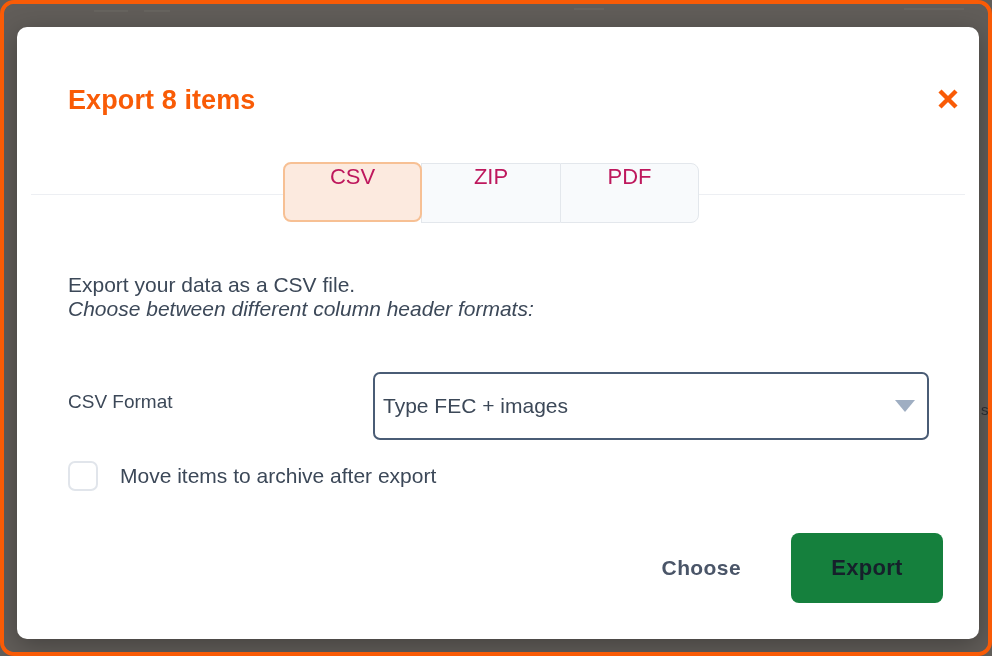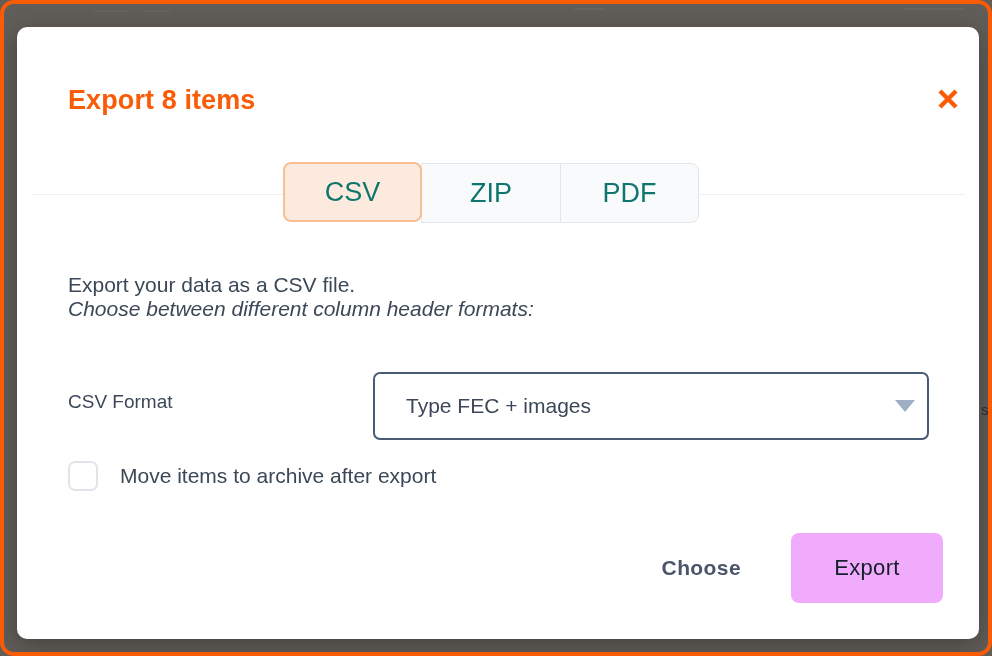--- a/index.html
+++ b/index.html
@@ -111,24 +111,23 @@
     top: 136px;
     display: flex;
     border-radius: 8px;
   }
   .tab {
     box-sizing: border-box;
     height: 60px;
     min-width: 139px;
     padding: 0 26px;
     display: flex;
-    align-items: center;
     justify-content: center;
-    font-size: 27px;
-    color: #0f766e;
+    font-size: 22px;
+    color: #be185d;
     background: #F8FAFC;
     border: 1px solid #E3E7EC;
     border-right-width: 0;
     cursor: pointer;
     user-select: none;
   }
   .tab:first-child {
     border-top-left-radius: 8px;
     border-bottom-left-radius: 8px;
   }
@@ -188,21 +187,21 @@
     background: #FFFFFF;
     border: 2px solid #4A5C75;
     border-radius: 7px;
     display: flex;
     align-items: center;
     cursor: pointer;
   }
   #csv-format-value {
     font-size: 21px;
     color: #3C4858;
-    padding-left: 31px;
+    padding-left: 8px;
     flex: 1;
     white-space: nowrap;
     overflow: hidden;
     text-overflow: ellipsis;
   }
   #csv-format-caret {
     width: 44px;
     display: flex;
     align-items: center;
     justify-content: center;
@@ -248,26 +247,26 @@
     border: none;
     font-family: "Liberation Sans", sans-serif;
     font-size: 21px;
     font-weight: bold;
     color: #4A5568;
     letter-spacing: .4px;
     padding: 14px 26px;
     cursor: pointer;
   }
   #export-button {
-    background: #f0abfc;
+    background: #15803d;
     border: none;
     border-radius: 8px;
     font-family: "Liberation Sans", sans-serif;
     font-size: 22px;
-    font-weight: normal;
+    font-weight: bold;
     color: #16202B;
     letter-spacing: .3px;
     width: 152px;
     height: 70px;
     cursor: pointer;
   }
 </style>
 </head>
 <body>
 

